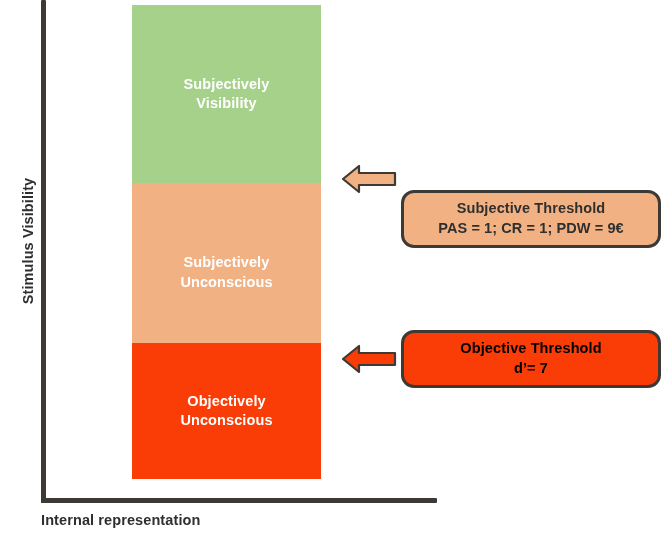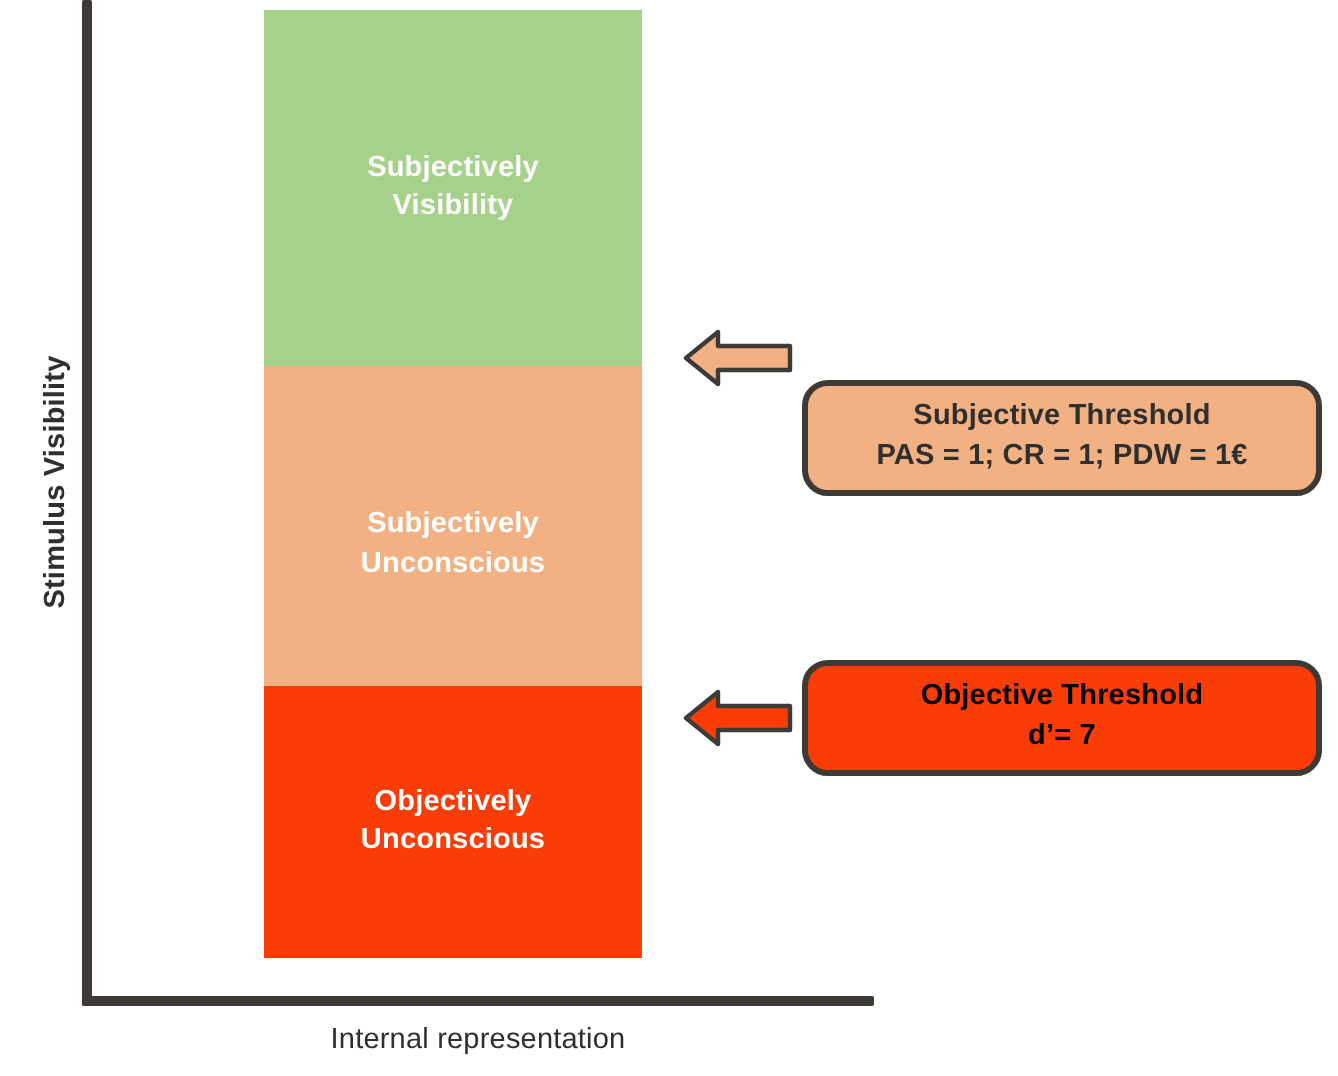--- a/index.html
+++ b/index.html
@@ -51,23 +51,22 @@
     font-weight: bold;
     color: #2f2f2f;
     letter-spacing: 0.1px;
     white-space: nowrap;
   }
   .xlabel {
     position: absolute;
     left: 41px;
     top: 512px;
     width: 396px;
-    text-align: center;
-    font-size: 14.5px;
-    font-weight: normal;
+    font-size: 14.5px;
+    font-weight: bold;
     color: #2f2f2f;
     letter-spacing: 0.1px;
     white-space: nowrap;
   }
 
   
   .bar-stack {
     position: absolute;
     left: 132px;
     top: 5px;
@@ -181,21 +180,21 @@
   </div>
 
   <div class="arrow arrow-objective">
     <svg viewBox="0 0 56 32" width="56" height="32" preserveAspectRatio="none">
       <polygon points="2,16 18,3 18,10 54,10 54,22 18,22 18,29" fill="#fa3c06" stroke="#3d3935" stroke-width="2.2" stroke-linejoin="round"></polygon>
     </svg>
   </div>
 
   <div class="callout callout-subjective">
     <span>Subjective Threshold</span>
-    <span>PAS = 1; CR = 1; PDW = 1€</span>
+    <span>PAS = 1; CR = 1; PDW = 9€</span>
   </div>
 
   <div class="callout callout-objective">
     <span>Objective Threshold</span>
     <span>d’= 7</span>
   </div>
 
 </div>
 
 </body></html>

